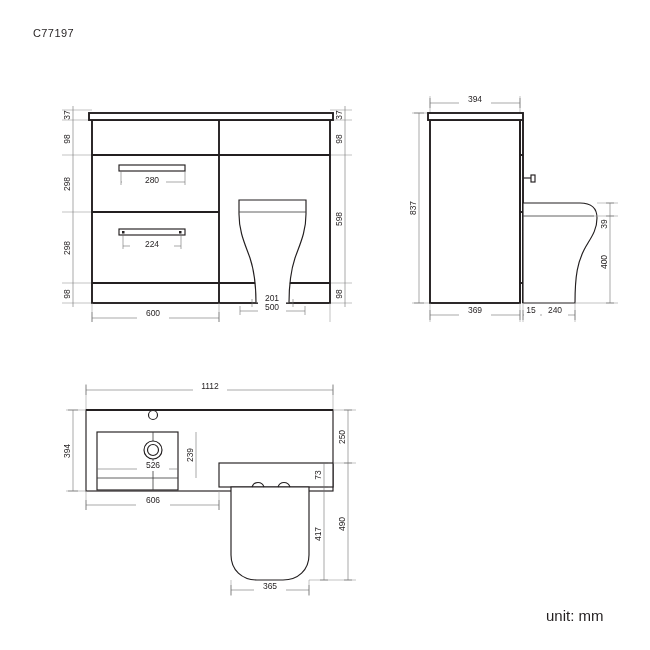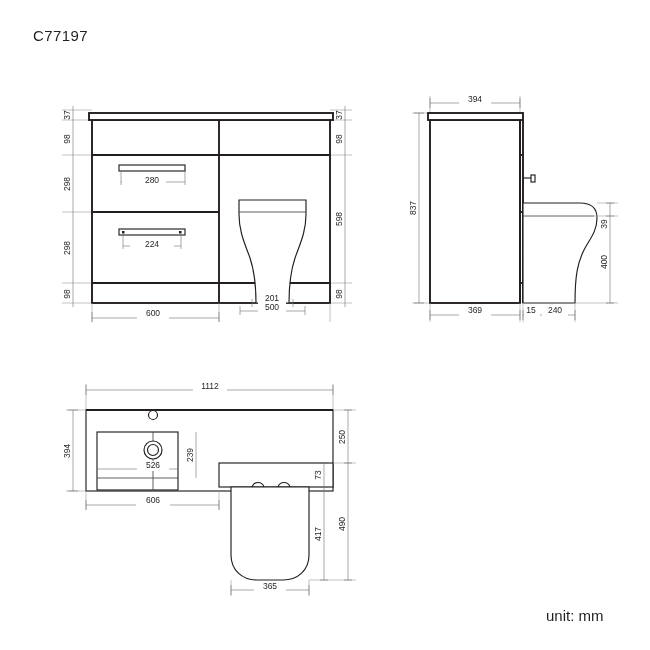--- a/index.html
+++ b/index.html
@@ -5,21 +5,21 @@
   html,body{margin:0;padding:0;background:#ffffff;}
   body{
     width:650px;height:650px;position:relative;overflow:hidden;
     font-family:"Liberation Sans", sans-serif;
     color:#1a1a1a;
   }
   #sheet{position:absolute;inset:0;}
   svg{display:block;}
   .ttl{
     position:absolute;left:33px;top:27px;
-    font-size:15px;letter-spacing:.4px;color:#231f20;
+    font-size:11px;letter-spacing:.4px;color:#231f20;
   }
   .unit{
     position:absolute;left:546px;top:607px;
     font-size:15px;color:#231f20;
   }
   text{font-family:"Liberation Sans", sans-serif;fill:#231f20;}
   .dim{font-size:8.5px;}
   .dimv{font-size:8.5px;}
 </style>
 </head>

